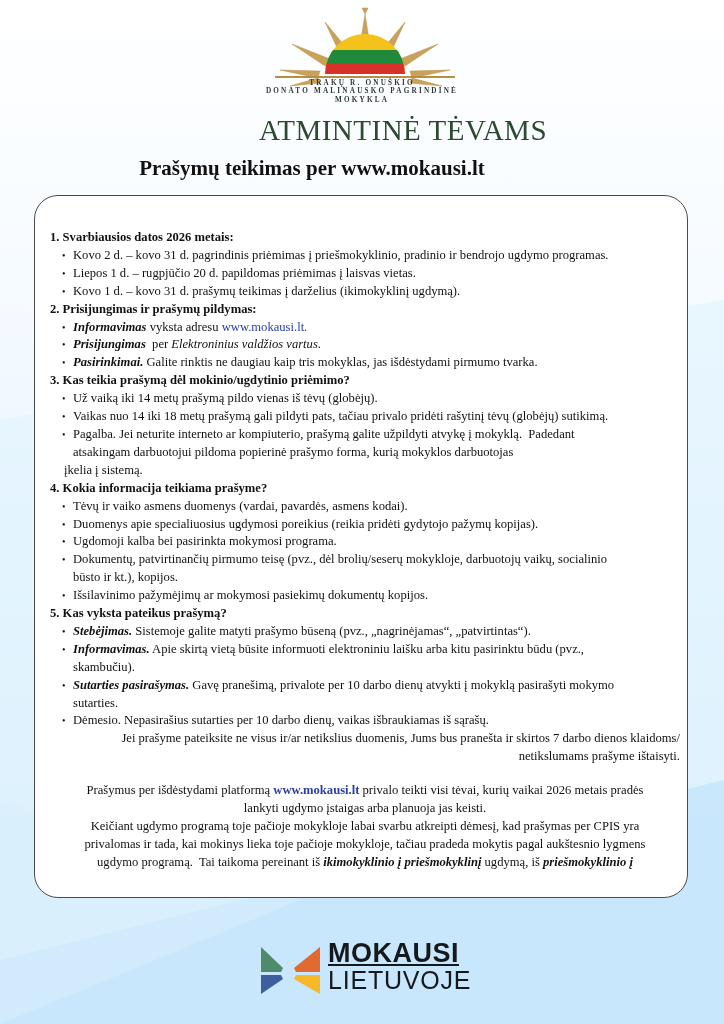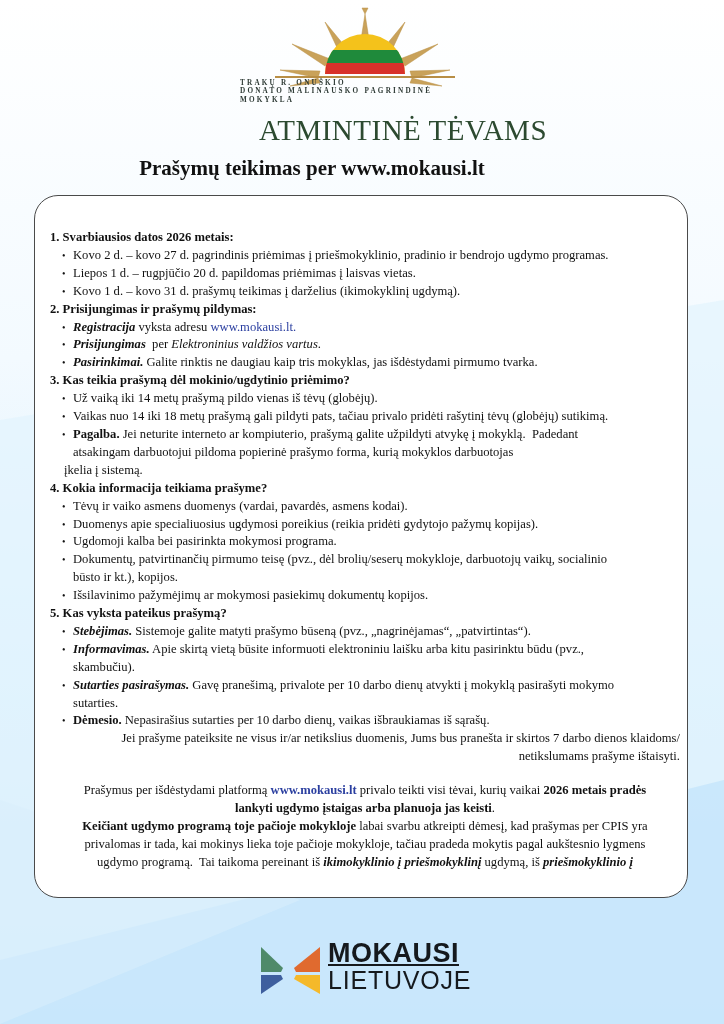--- a/index.html
+++ b/index.html
@@ -10,21 +10,21 @@
       background: #ffffff;
     }
     .bg {
       position: absolute; left: 0; top: 0; width: 724px; height: 1024px;
       z-index: 0;
     }
     .logo {
       position: absolute; left: 270px; top: 6px; width: 190px; height: 104px; z-index: 2;
     }
     .logo-text {
-      position: absolute; left: 240px; top: 79px; width: 244px; text-align: left;
+      position: absolute; left: 240px; top: 79px; width: 244px; text-align: center;
       font-family: "Liberation Serif", serif; font-size: 7.2px; letter-spacing: 2.2px;
       color: #2f3b36; line-height: 8.4px; z-index: 3; font-weight: bold;
     }
     .title {
       position: absolute; left: 0; top: 114px; width: 724px; text-align: center;
       font-size: 29px; color: #2c4a30; letter-spacing: 0.5px; z-index: 2;
       font-family: "Liberation Serif", serif;
       margin-left: 41px;
     }
     .subtitle {
@@ -40,21 +40,21 @@
       position: absolute; left: 50px; top: 205px; width: 630px; z-index: 3;
       font-size: 12.6px; line-height: 17.9px; margin-top: 24px;
     }
     .sec-h { font-weight: bold; margin: 0; }
     ul.items { list-style: none; margin: 0; padding: 0; }
     ul.items li { position: relative; padding-left: 23px; }
     ul.items li .bullet {
       position: absolute; left: 12px; top: 0; font-size: 10px;
     }
     .cont-line { padding-left: 14px; }
-    .b { font-weight: bold; text-align: right; }
+    .b { font-weight: normal; text-align: right; }
     .bi { font-weight: bold; font-style: italic; }
     .i { font-style: italic; }
     .link { color: #2b3fa0; }
     .link-b { color: #2b3fa0; font-weight: bold; }
     .note { font-weight: normal; text-align: right; padding-left: 10px; }
     .para1 { margin-top: 16px; text-align: center; }
     .para2 { text-align: center; }
     .footer-logo {
       position: absolute; left: 258px; top: 944px; width: 210px; height: 54px; z-index: 3;
     }
@@ -116,30 +116,30 @@
 <div class="title">ATMINTINĖ TĖVAMS</div>
 <div class="subtitle">Prašymų teikimas per www.mokausi.lt</div>
 
 <div class="box"></div>
 
 <div class="content">
 
   <div>
     <p class="sec-h">1. Svarbiausios datos 2026 metais:</p>
     <ul class="items">
-      <li><span class="bullet">•</span><span>Kovo 2 d. – kovo 27 d. pagrindinis priėmimas į priešmokyklinio,  pradinio ir bendrojo ugdymo programas.</span></li>
+      <li><span class="bullet">•</span><span>Kovo 2 d. – kovo 31 d. pagrindinis priėmimas į priešmokyklinio,  pradinio ir bendrojo ugdymo programas.</span></li>
       <li><span class="bullet">•</span><span>Liepos 1 d. – rugpjūčio 20 d. papildomas priėmimas į laisvas vietas.</span></li>
       <li><span class="bullet">•</span><span>Kovo 1 d. – kovo 31 d. prašymų teikimas į darželius (ikimokyklinį ugdymą).</span></li>
     </ul>
   </div>
 
   <div>
     <p class="sec-h">2. Prisijungimas ir prašymų pildymas:</p>
     <ul class="items">
-      <li><span class="bullet">•</span><span class="bi">Registracija</span><span> vyksta adresu </span><a class="link">www.mokausi.lt.</a></li>
+      <li><span class="bullet">•</span><span class="bi">Informavimas</span><span> vyksta adresu </span><a class="link">www.mokausi.lt.</a></li>
       <li><span class="bullet">•</span><span class="bi">Prisijungimas</span><span style="white-space:pre">  per </span><span class="i">Elektroninius valdžios vartus</span><span>.</span></li>
       <li><span class="bullet">•</span><span class="bi">Pasirinkimai.</span><span> Galite rinktis ne daugiau kaip tris mokyklas, jas išdėstydami pirmumo tvarka.</span></li>
     </ul>
   </div>
 
   <div>
     <p class="sec-h">3. Kas teikia prašymą dėl mokinio/ugdytinio priėmimo?</p>
     <ul class="items">
       <li><span class="bullet">•</span><span>Už vaiką iki 14 metų prašymą pildo vienas iš tėvų (globėjų).</span></li>
       <li><span class="bullet">•</span><span>Vaikas nuo 14 iki 18 metų prašymą gali pildyti pats, tačiau privalo pridėti rašytinį tėvų (globėjų) sutikimą.</span></li>

